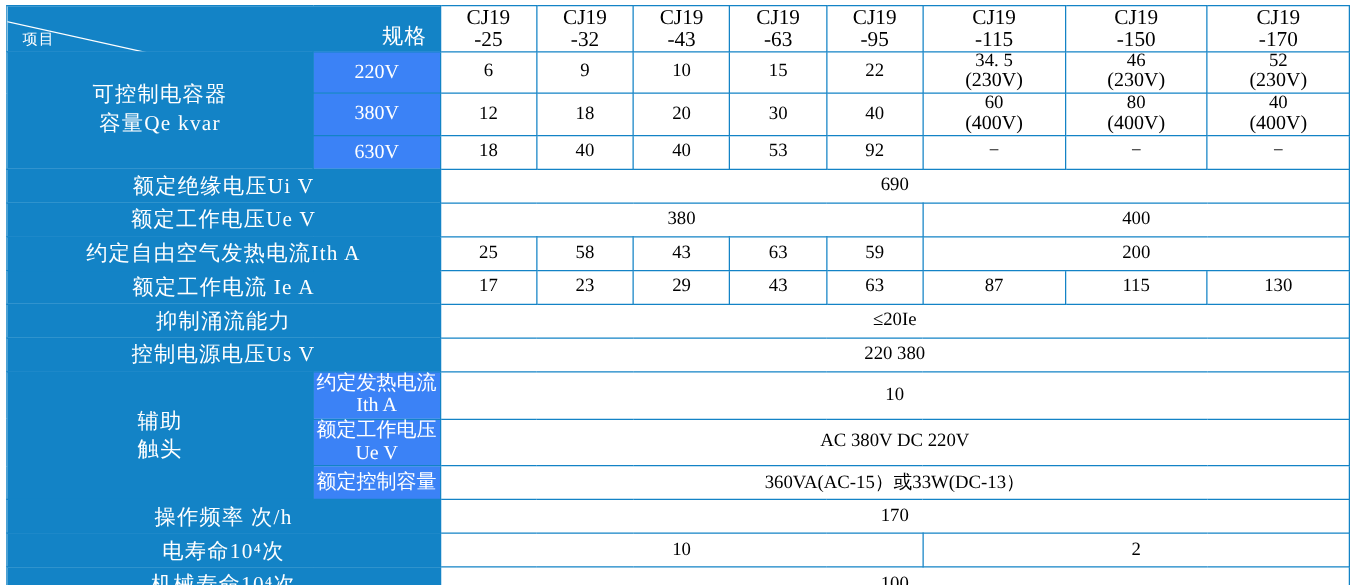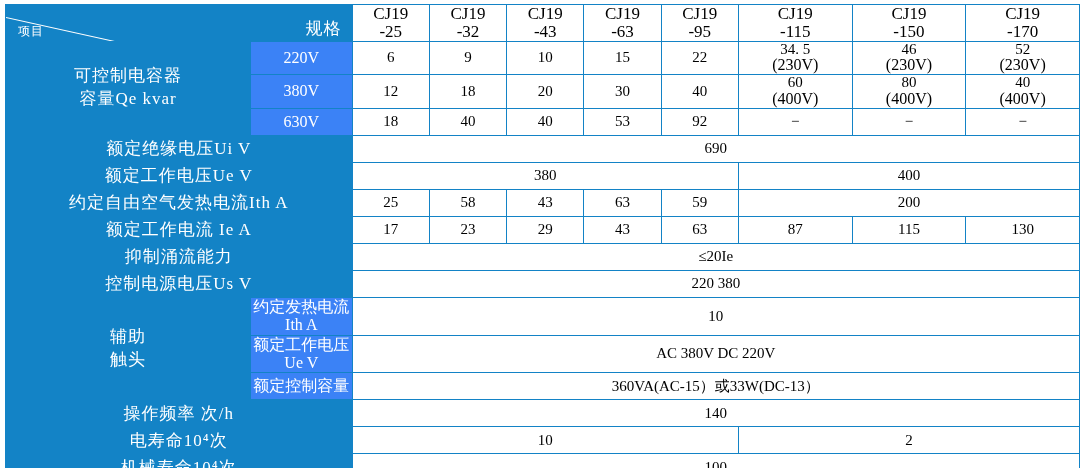--- a/index.html
+++ b/index.html
@@ -280,21 +280,21 @@
         <td class="hdr-small">额定工作电压Ue    V</td>
         <td class="val" colspan="8">AC  380V     DC  220V</td>
       </tr>
       <tr>
         <td class="hdr-small">额定控制容量</td>
         <td class="val" colspan="8">360VA(AC-15）或33W(DC-13）</td>
       </tr>
 
       <tr>
         <td class="hdr" colspan="2">操作频率  次/h</td>
-        <td class="val" colspan="8">140</td>
+        <td class="val" colspan="8">170</td>
       </tr>
 
       <tr>
         <td class="hdr" colspan="2">电寿命10⁴次</td>
         <td class="val" colspan="5">10</td>
         <td class="val" colspan="3">2</td>
       </tr>
 
       <tr>
         <td class="hdr" colspan="2">机械寿命10⁴次</td>

